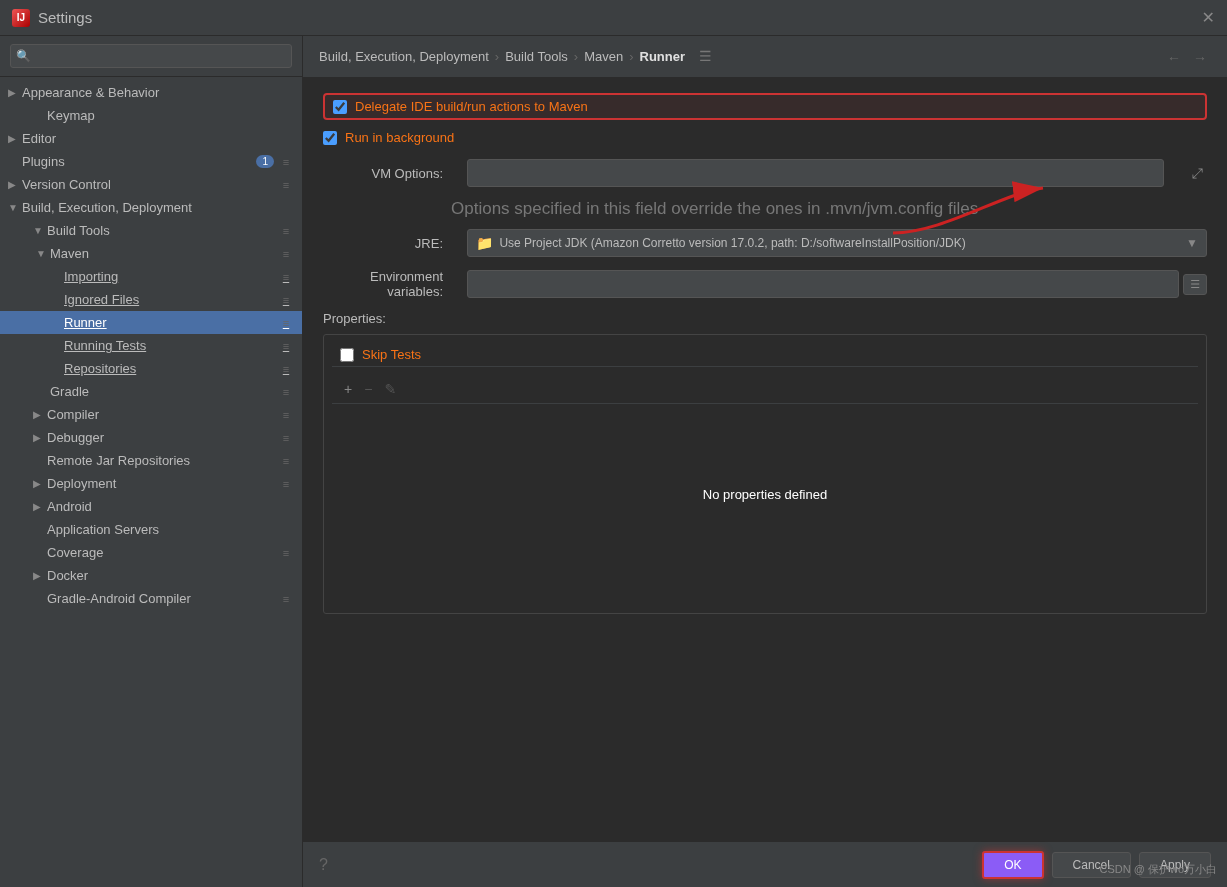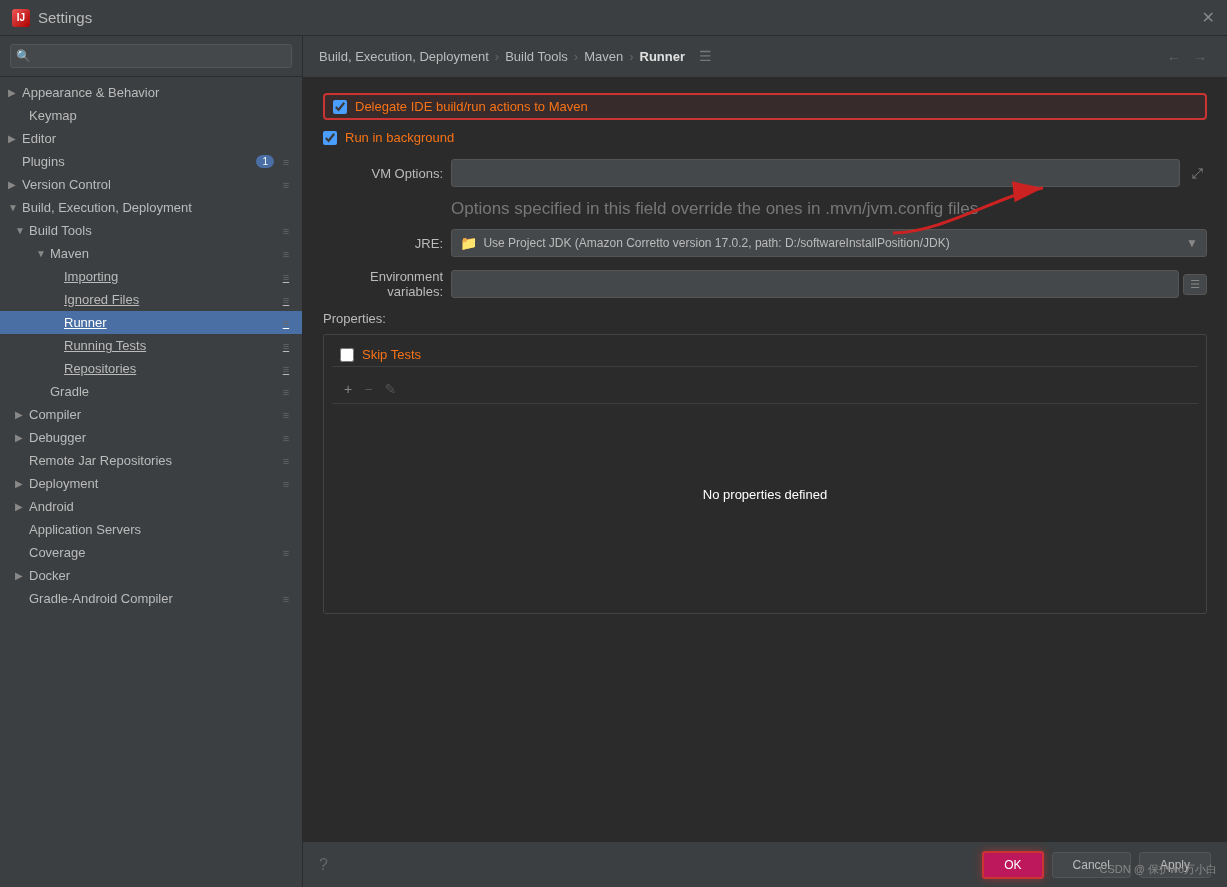--- a/index.html
+++ b/index.html
@@ -132,21 +132,21 @@
       background: #4a6fa5;
       color: white;
       border-radius: 10px;
       padding: 1px 6px;
       font-size: 10px;
       margin-right: 4px;
     }
 
     
     .indent-0 { padding-left: 8px; }
-    .indent-1 { padding-left: 15px; }
+    .indent-1 { padding-left: 33px; }
     .indent-2 { padding-left: 36px; }
     .indent-3 { padding-left: 50px; text-decoration: underline; }
 
     
     .right-panel {
       flex: 1;
       display: flex;
       flex-direction: column;
       background: #2b2b2b;
       overflow: hidden;
@@ -219,21 +219,21 @@
     .checkbox-label {
       color: #f97316;
       cursor: pointer;
     }
 
     
     .form-row {
       display: flex;
       align-items: center;
       margin-bottom: 12px;
-      gap: 8px;
+      gap: 24px;
       justify-content: flex-end;
     }
     .form-label {
       width: 120px;
       color: #bbbbbb;
       text-align: right;
       flex-shrink: 0;
     }
     .form-input {
       flex: 1;
@@ -374,21 +374,21 @@
     .bottom-btn {
       padding: 5px 20px;
       border-radius: 3px;
       font-size: 12px;
       cursor: pointer;
       border: 1px solid #555;
       background: #45484a;
       color: #bbbbbb;
     }
     .bottom-btn.primary {
-      background: #be185d;
+      background: #8b5cf6;
       border-color: #3a5f95;
       color: #fff;
     }
     .bottom-btn.primary.highlighted {
       border: 2px solid #cc3333;
       box-shadow: 0 0 8px rgba(200,50,50,0.6);
     }
 
     .csdn-watermark {
       position: fixed;

